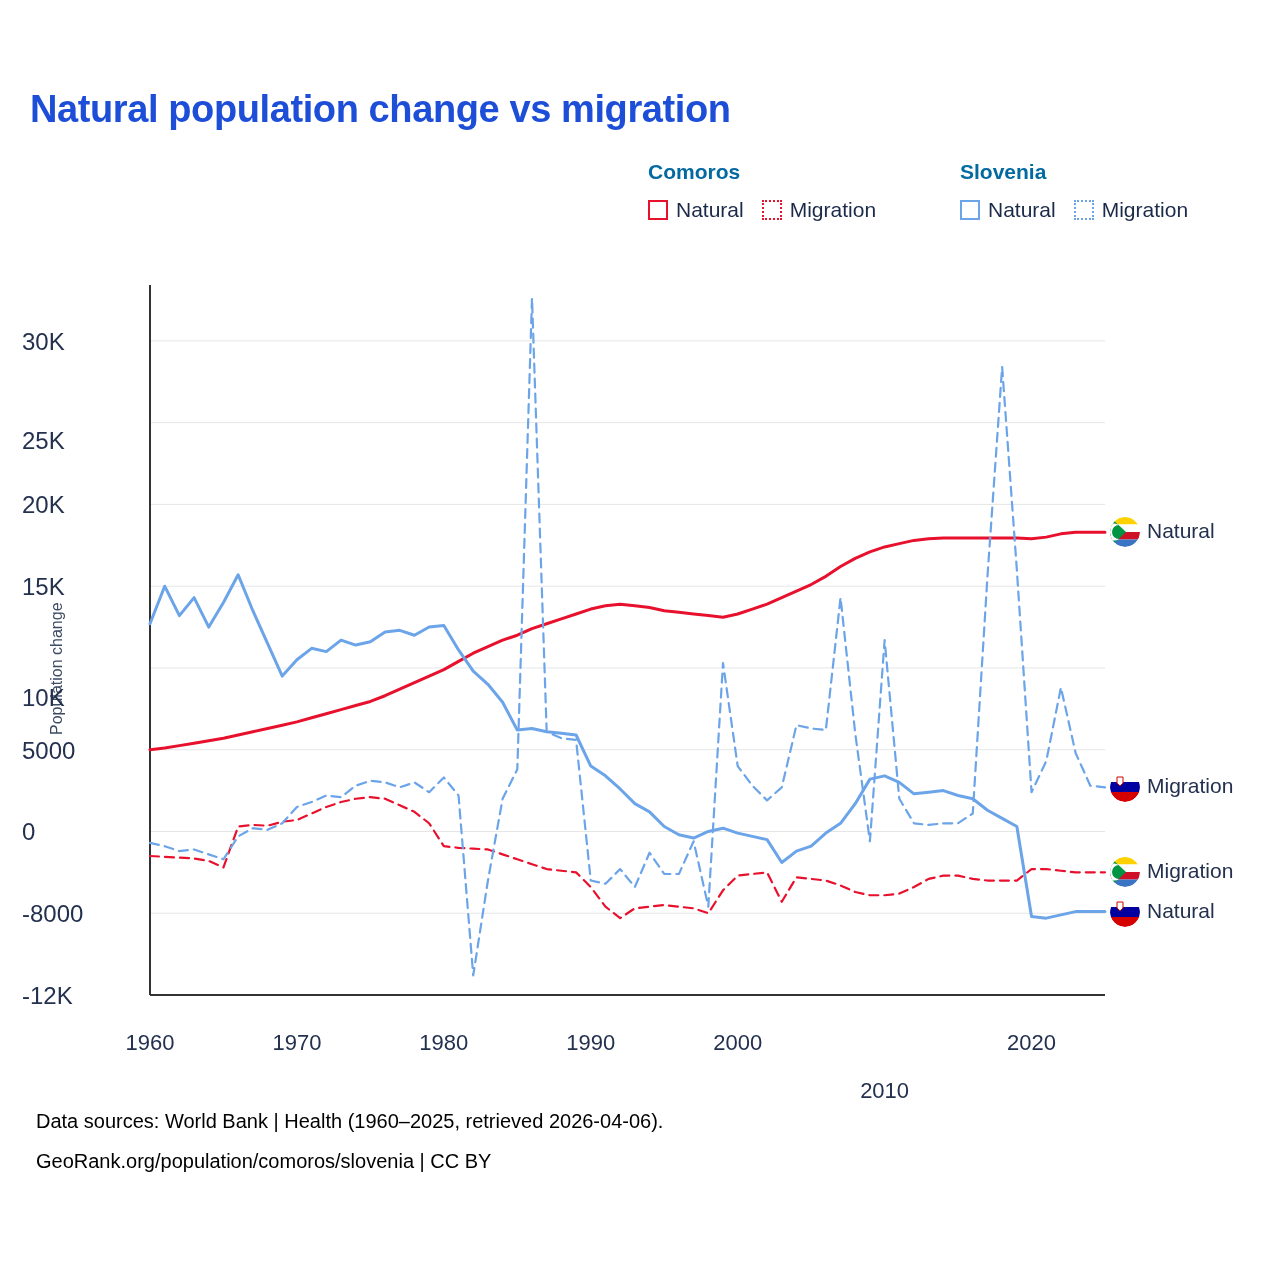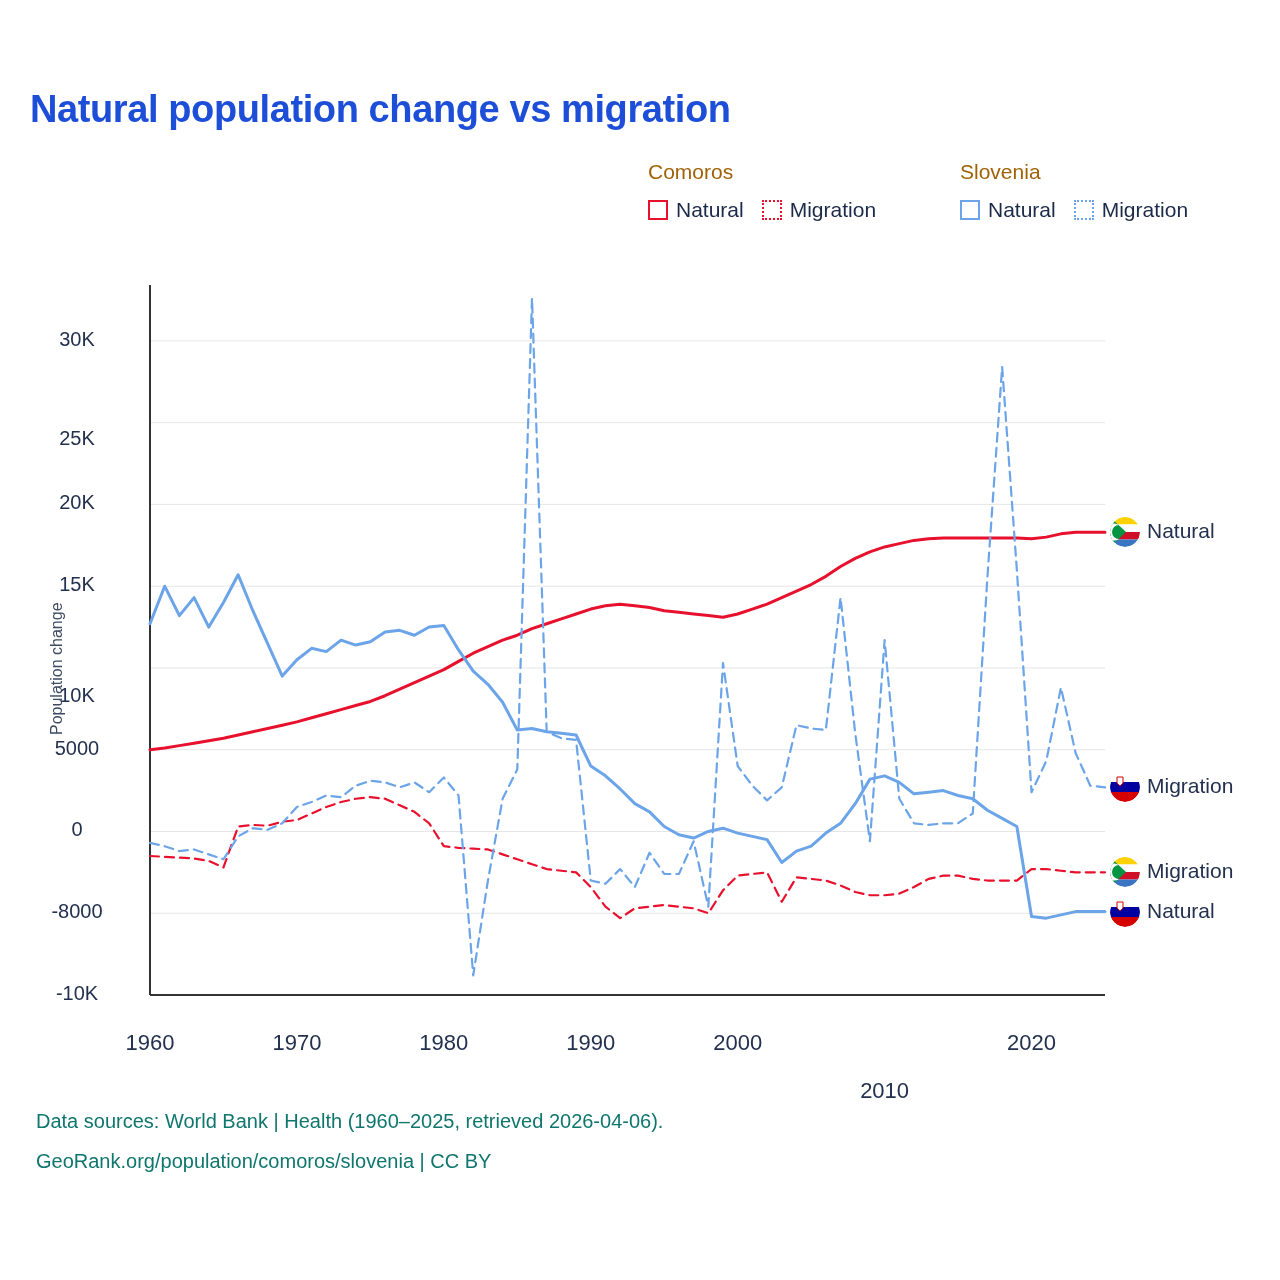--- a/index.html
+++ b/index.html
@@ -38,23 +38,24 @@
     color: #1b2a49;
   }
   .legend-group {
     position: absolute;
     top: 0;
   }
   .legend-group.comoros { left: 8px; }
   .legend-group.slovenia { left: 320px; }
   .legend-country {
     font-size: 21px;
-    color: #a16207;
+    color: #0369a1;
     margin-bottom: 14px;
     white-space: nowrap;
+    font-weight: bold;
   }
   .legend-items {
     display: flex;
     flex-direction: row;
     gap: 18px;
     align-items: center;
   }
   .legend-item {
     display: flex;
     align-items: center;
@@ -79,22 +80,22 @@
     color: #3c4a63;
     transform: rotate(-90deg);
     transform-origin: left top;
     left: 48px;
     top: 735px;
     white-space: nowrap;
   }
   .tick-y {
     position: absolute;
     right: 0;
-    text-align: center;
-    font-size: 20px;
+    text-align: left;
+    font-size: 24px;
     color: #23314f;
     width: 110px;
   }
   .tick-x {
     position: absolute;
     text-align: center;
     font-size: 22px;
     color: #23314f;
     width: 100px;
   }
@@ -108,21 +109,21 @@
     position: absolute;
     width: 30px; height: 30px;
     border-radius: 50%;
     overflow: hidden;
   }
   .flag svg { display: block; }
   .footer {
     position: absolute;
     left: 36px;
     font-size: 20px;
-    color: #0f766e;
+    color: #000000;
   }
   .footer.line1 { top: 1110px; }
   .footer.line2 { top: 1150px; }
 </style>
 </head>
 <body>
 
 <div id="chart-root">
   <div class="title">Natural population change vs migration</div>
 
@@ -168,21 +169,21 @@
       <line x1="150" y1="422.6470588235294" x2="1105" y2="422.6470588235294" stroke="#e6e6e6" stroke-width="1"></line>
       <line x1="150" y1="340.88235294117646" x2="1105" y2="340.88235294117646" stroke="#e6e6e6" stroke-width="1"></line>
       <line x1="150" y1="285" x2="150" y2="995" stroke="#333333" stroke-width="2"></line>
       <path d="M150.00 749.71 L164.69 748.07 L179.38 745.62 L194.08 743.16 L208.77 740.71 L223.46 738.26 L238.15 734.99 L252.85 731.72 L267.54 728.45 L282.23 725.18 L296.92 721.91 L311.62 717.82 L326.31 713.73 L341.00 709.64 L355.69 705.55 L370.38 701.46 L385.08 695.74 L399.77 689.20 L414.46 682.66 L429.15 676.12 L443.85 669.58 L458.54 661.40 L473.23 653.22 L487.92 646.68 L502.62 640.14 L517.31 635.24 L532.00 628.69 L546.69 623.79 L561.38 618.88 L576.08 613.98 L590.77 609.07 L605.46 605.80 L620.15 604.16 L634.85 605.80 L649.54 607.44 L664.23 610.71 L678.92 612.34 L693.62 613.98 L708.31 615.61 L723.00 617.25 L737.69 613.98 L752.38 609.07 L767.08 604.16 L781.77 597.62 L796.46 591.08 L811.15 584.54 L825.85 576.36 L840.54 566.55 L855.23 558.38 L869.92 551.84 L884.62 546.93 L899.31 543.66 L914.00 540.39 L928.69 538.75 L943.38 537.94 L958.08 537.94 L972.77 537.94 L987.46 537.94 L1002.15 537.94 L1016.85 537.94 L1031.54 538.75 L1046.23 537.12 L1060.92 533.85 L1075.62 532.21 L1090.31 532.21 L1105.00 532.21 " fill="none" stroke="#e8112d" stroke-width="3" stroke-linejoin="round" stroke-linecap="round"></path>
       <path d="M150.00 856.00 L164.69 856.82 L179.38 857.64 L194.08 858.45 L208.77 860.91 L223.46 867.45 L238.15 826.56 L252.85 824.93 L267.54 825.75 L282.23 821.66 L296.92 820.02 L311.62 813.48 L326.31 806.94 L341.00 802.04 L355.69 798.76 L370.38 797.13 L385.08 798.76 L399.77 805.31 L414.46 811.85 L429.15 823.29 L443.85 846.19 L458.54 847.82 L473.23 848.64 L487.92 849.46 L502.62 854.36 L517.31 859.27 L532.00 864.18 L546.69 869.08 L561.38 870.72 L576.08 872.35 L590.77 887.07 L605.46 906.69 L620.15 918.14 L634.85 908.33 L649.54 906.69 L664.23 905.06 L678.92 906.69 L693.62 908.33 L708.31 913.24 L723.00 890.34 L737.69 875.62 L752.38 873.99 L767.08 872.35 L781.77 901.79 L796.46 877.26 L811.15 878.89 L825.85 880.53 L840.54 885.44 L855.23 891.98 L869.92 895.25 L884.62 895.25 L899.31 893.61 L914.00 887.07 L928.69 878.89 L943.38 875.62 L958.08 875.62 L972.77 878.89 L987.46 880.53 L1002.15 880.53 L1016.85 880.53 L1031.54 869.08 L1046.23 869.08 L1060.92 870.72 L1075.62 872.35 L1090.31 872.35 L1105.00 872.35 " fill="none" stroke="#e8112d" stroke-width="2.2" stroke-linejoin="round" stroke-linecap="round" stroke-dasharray="9,6"></path>
       <path d="M150.00 623.79 L164.69 586.18 L179.38 615.61 L194.08 597.62 L208.77 627.06 L223.46 602.53 L238.15 574.73 L252.85 610.71 L267.54 643.41 L282.23 676.12 L296.92 659.76 L311.62 648.32 L326.31 651.59 L341.00 640.14 L355.69 645.05 L370.38 641.78 L385.08 631.96 L399.77 630.33 L414.46 635.24 L429.15 627.06 L443.85 625.42 L458.54 649.95 L473.23 671.21 L487.92 684.29 L502.62 702.28 L517.31 730.08 L532.00 728.45 L546.69 731.72 L561.38 733.35 L576.08 734.99 L590.77 766.06 L605.46 775.87 L620.15 788.95 L634.85 803.67 L649.54 811.85 L664.23 826.56 L678.92 834.74 L693.62 838.01 L708.31 831.47 L723.00 828.20 L737.69 833.11 L752.38 836.38 L767.08 839.65 L781.77 862.54 L796.46 851.09 L811.15 846.19 L825.85 833.11 L840.54 823.29 L855.23 803.67 L869.92 779.14 L884.62 775.87 L899.31 782.41 L914.00 793.86 L928.69 792.22 L943.38 790.59 L958.08 795.49 L972.77 798.76 L987.46 810.21 L1002.15 818.39 L1016.85 826.56 L1031.54 916.51 L1046.23 918.14 L1060.92 914.87 L1075.62 911.60 L1090.31 911.60 L1105.00 911.60 " fill="none" stroke="#6ba4e8" stroke-width="3" stroke-linejoin="round" stroke-linecap="round"></path>
       <path d="M150.00 842.92 L164.69 846.19 L179.38 851.09 L194.08 849.46 L208.77 854.36 L223.46 859.27 L238.15 836.38 L252.85 828.20 L267.54 829.84 L282.23 823.29 L296.92 806.94 L311.62 802.04 L326.31 795.49 L341.00 797.13 L355.69 785.68 L370.38 780.78 L385.08 782.41 L399.77 787.32 L414.46 782.41 L429.15 792.22 L443.85 777.51 L458.54 795.49 L473.23 975.38 L487.92 880.53 L502.62 798.76 L517.31 769.33 L532.00 298.36 L546.69 731.72 L561.38 738.26 L576.08 739.89 L590.77 880.53 L605.46 883.80 L620.15 869.08 L634.85 887.07 L649.54 852.73 L664.23 873.99 L678.92 873.99 L693.62 841.28 L708.31 906.69 L723.00 663.04 L737.69 766.06 L752.38 785.68 L767.08 800.40 L781.77 787.32 L796.46 725.18 L811.15 728.45 L825.85 730.08 L840.54 597.62 L855.23 733.35 L869.92 841.28 L884.62 640.14 L899.31 798.76 L914.00 823.29 L928.69 824.93 L943.38 823.29 L958.08 823.29 L972.77 813.48 L987.46 576.36 L1002.15 367.05 L1016.85 569.82 L1031.54 792.22 L1046.23 761.15 L1060.92 687.56 L1075.62 752.98 L1090.31 785.68 L1105.00 787.32 " fill="none" stroke="#6ba4e8" stroke-width="2.2" stroke-linejoin="round" stroke-linecap="round" stroke-dasharray="9,6"></path>
     </svg>
 
   <div id="yticks">
-      <div class="tick-y" style="left: 22px; top: 982px;">-10K</div>
+      <div class="tick-y" style="left: 22px; top: 982px;">-12K</div>
       <div class="tick-y" style="left: 22px; top: 900.235px;">-8000</div>
       <div class="tick-y" style="left: 22px; top: 818.471px;">0</div>
       <div class="tick-y" style="left: 22px; top: 736.706px;">5000</div>
       <div class="tick-y" style="left: 22px; top: 684px;">10K</div>
       <div class="tick-y" style="left: 22px; top: 573.176px;">15K</div>
       <div class="tick-y" style="left: 22px; top: 491.412px;">20K</div>
       <div class="tick-y" style="left: 22px; top: 410px; margin-top: 17px;">25K</div>
       <div class="tick-y" style="left: 22px; top: 327.882px;">30K</div>
     </div>
   <div id="xticks">

